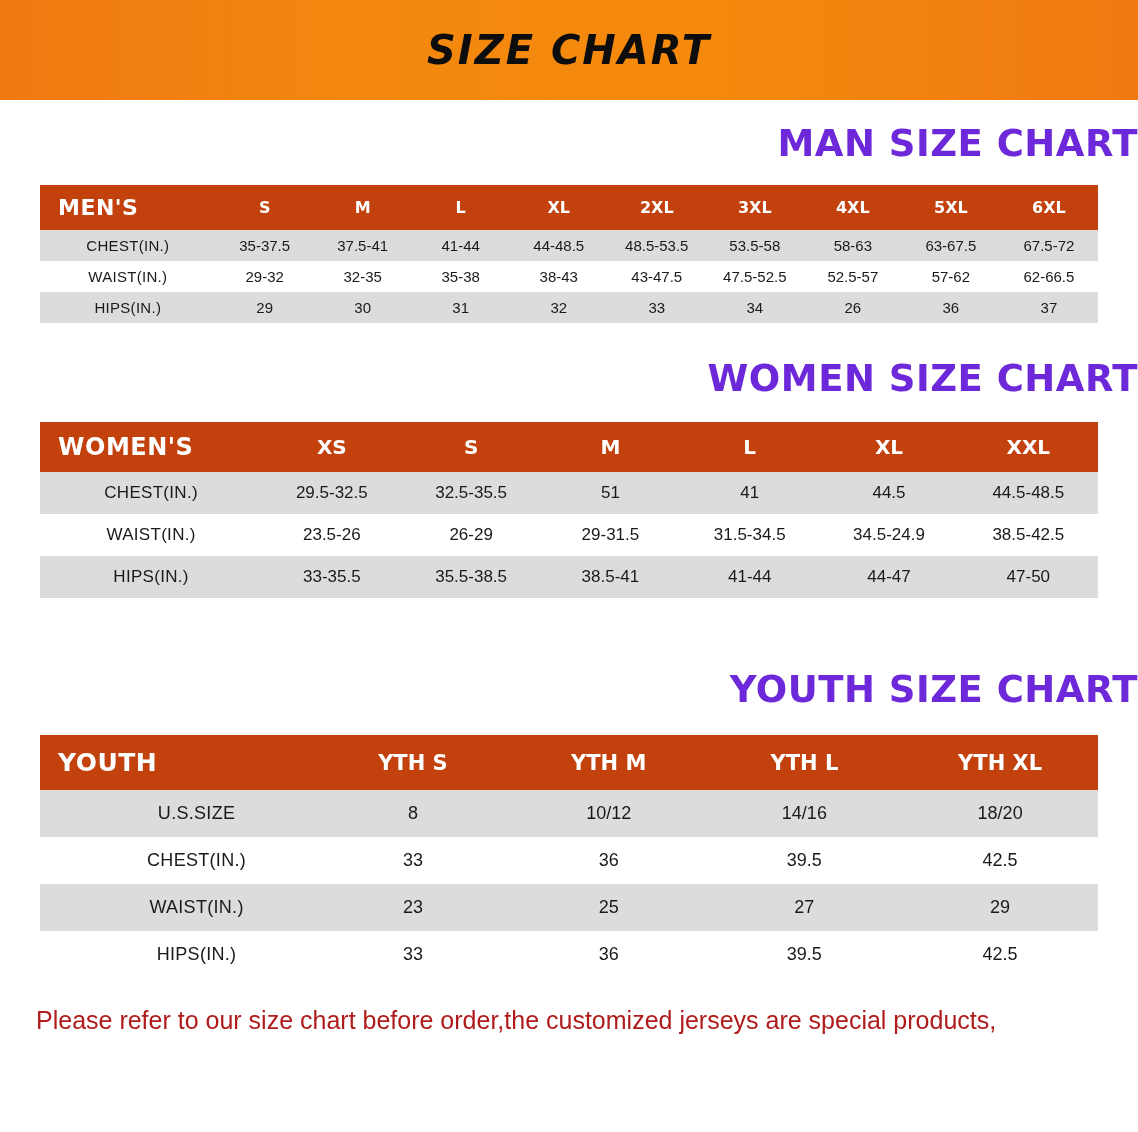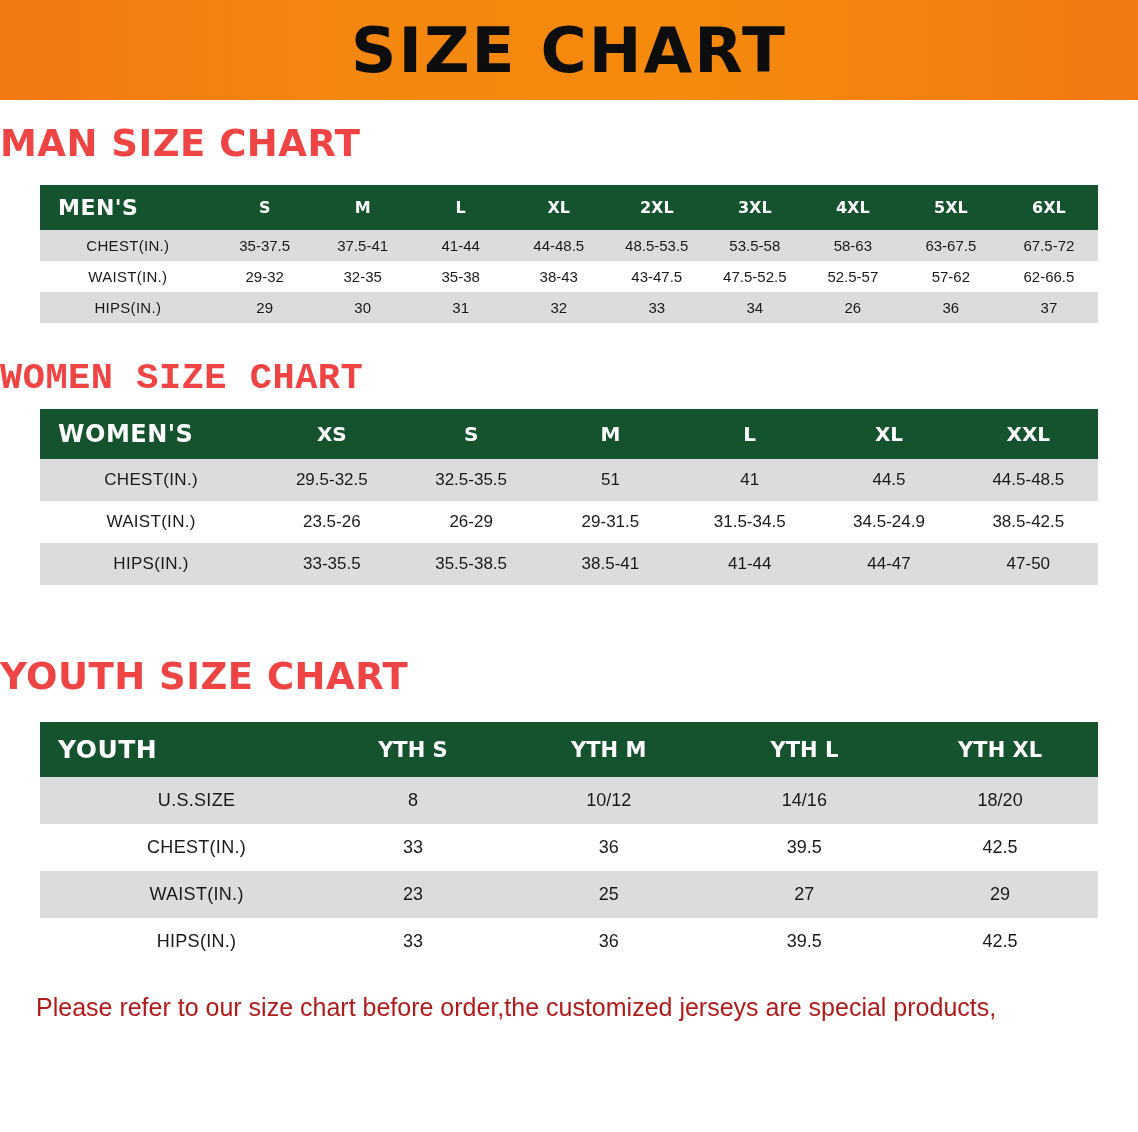--- a/index.html
+++ b/index.html
@@ -21,47 +21,48 @@
     width: 100%;
     height: 100px;
     background: linear-gradient(90deg,#f07a12 0%, #f4880f 35%, #f58a0d 60%, #f07a12 100%);
     display: flex;
     align-items: center;
     justify-content: center;
   }
   .banner-title {
     font-family: "DejaVu Sans", sans-serif;
     font-weight: bold;
-    font-size: 63px;
+    font-size: 40px;
     letter-spacing: 2px;
     color: #0d0d0d;
     line-height: 1;
     text-align: left;
+    font-style: italic;
   }
 
   
   .section-title {
-    text-align: left;
+    text-align: right;
     font-family: "DejaVu Sans", sans-serif;
     font-weight: bold;
-    color: #ef4444;
+    color: #6d28d9;
   }
   .title-man   { font-size: 37px; margin: 22px 0 20px 0; letter-spacing: .5px; }
-  .title-women { font-size: 37px; margin: 34px 0 10px 0; letter-spacing: .5px; font-family: Liberation Mono, monospace; }
+  .title-women { font-size: 37px; margin: 34px 0 22px 0; letter-spacing: .5px; }
   .title-youth { font-size: 37px; margin: 70px 0 24px 0; letter-spacing: .5px; }
 
   
   .table-wrap { padding: 0 40px; }
   table {
     width: 100%;
     border-collapse: collapse;
     table-layout: fixed;
   }
   thead tr {
-    background: #14532d;
+    background: #c2410c;
     color: #ffffff;
   }
   thead th {
     font-family: "DejaVu Sans", sans-serif;
     font-weight: bold;
     text-align: center;
     padding: 10px 2px;
     white-space: nowrap;
   }
   thead th.rowhead {

